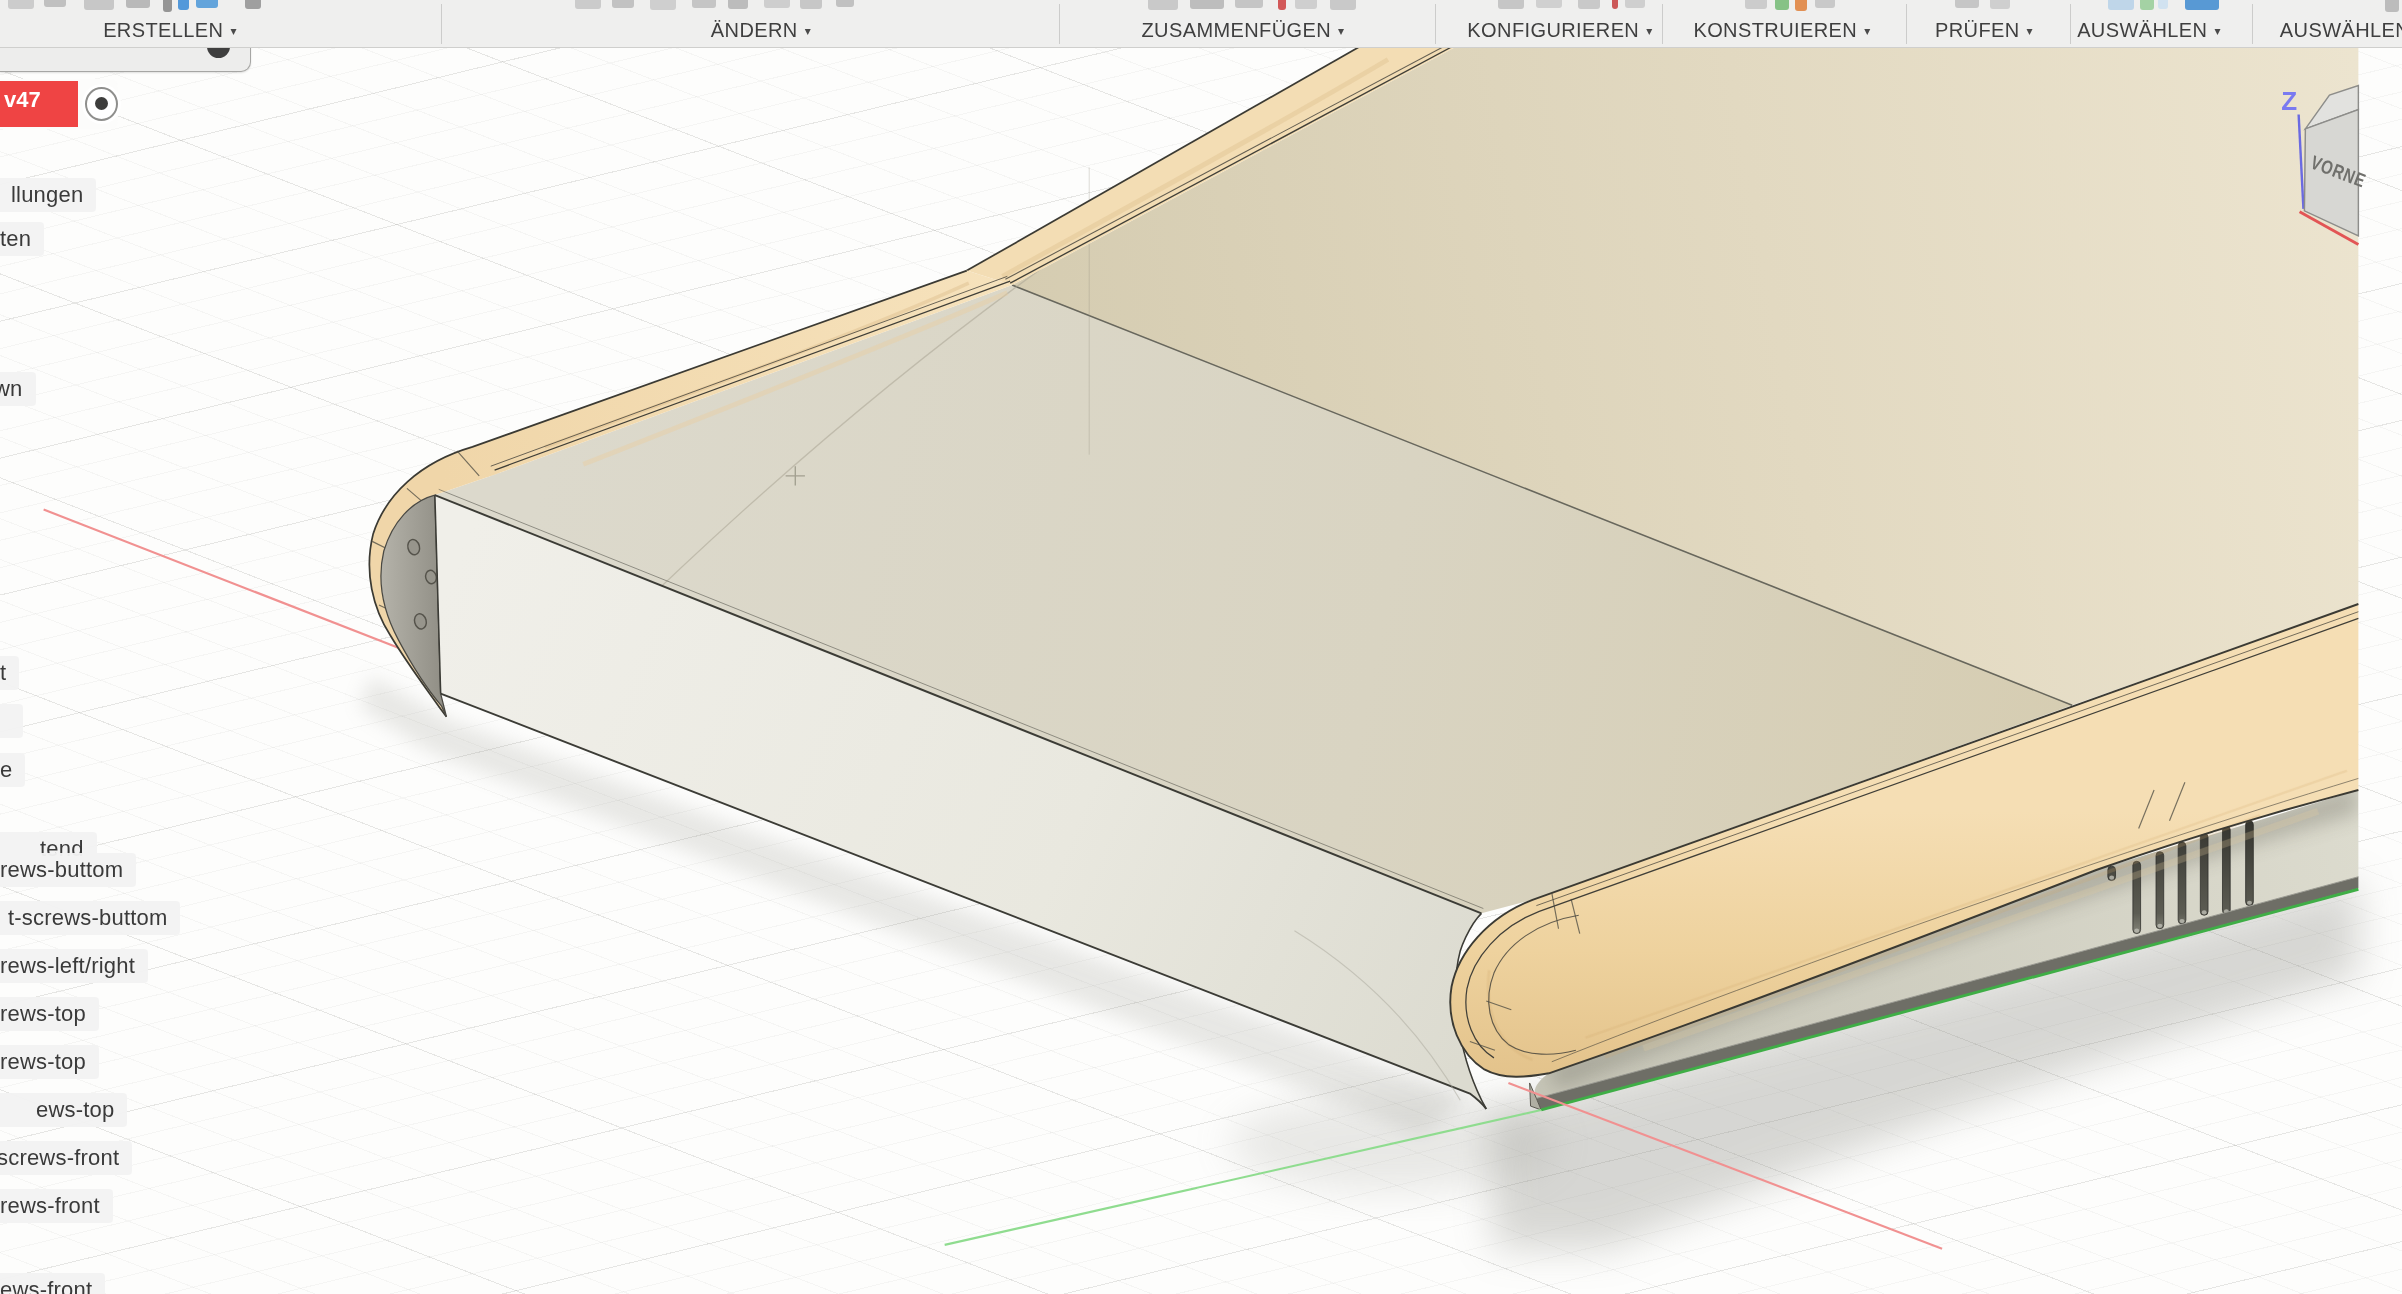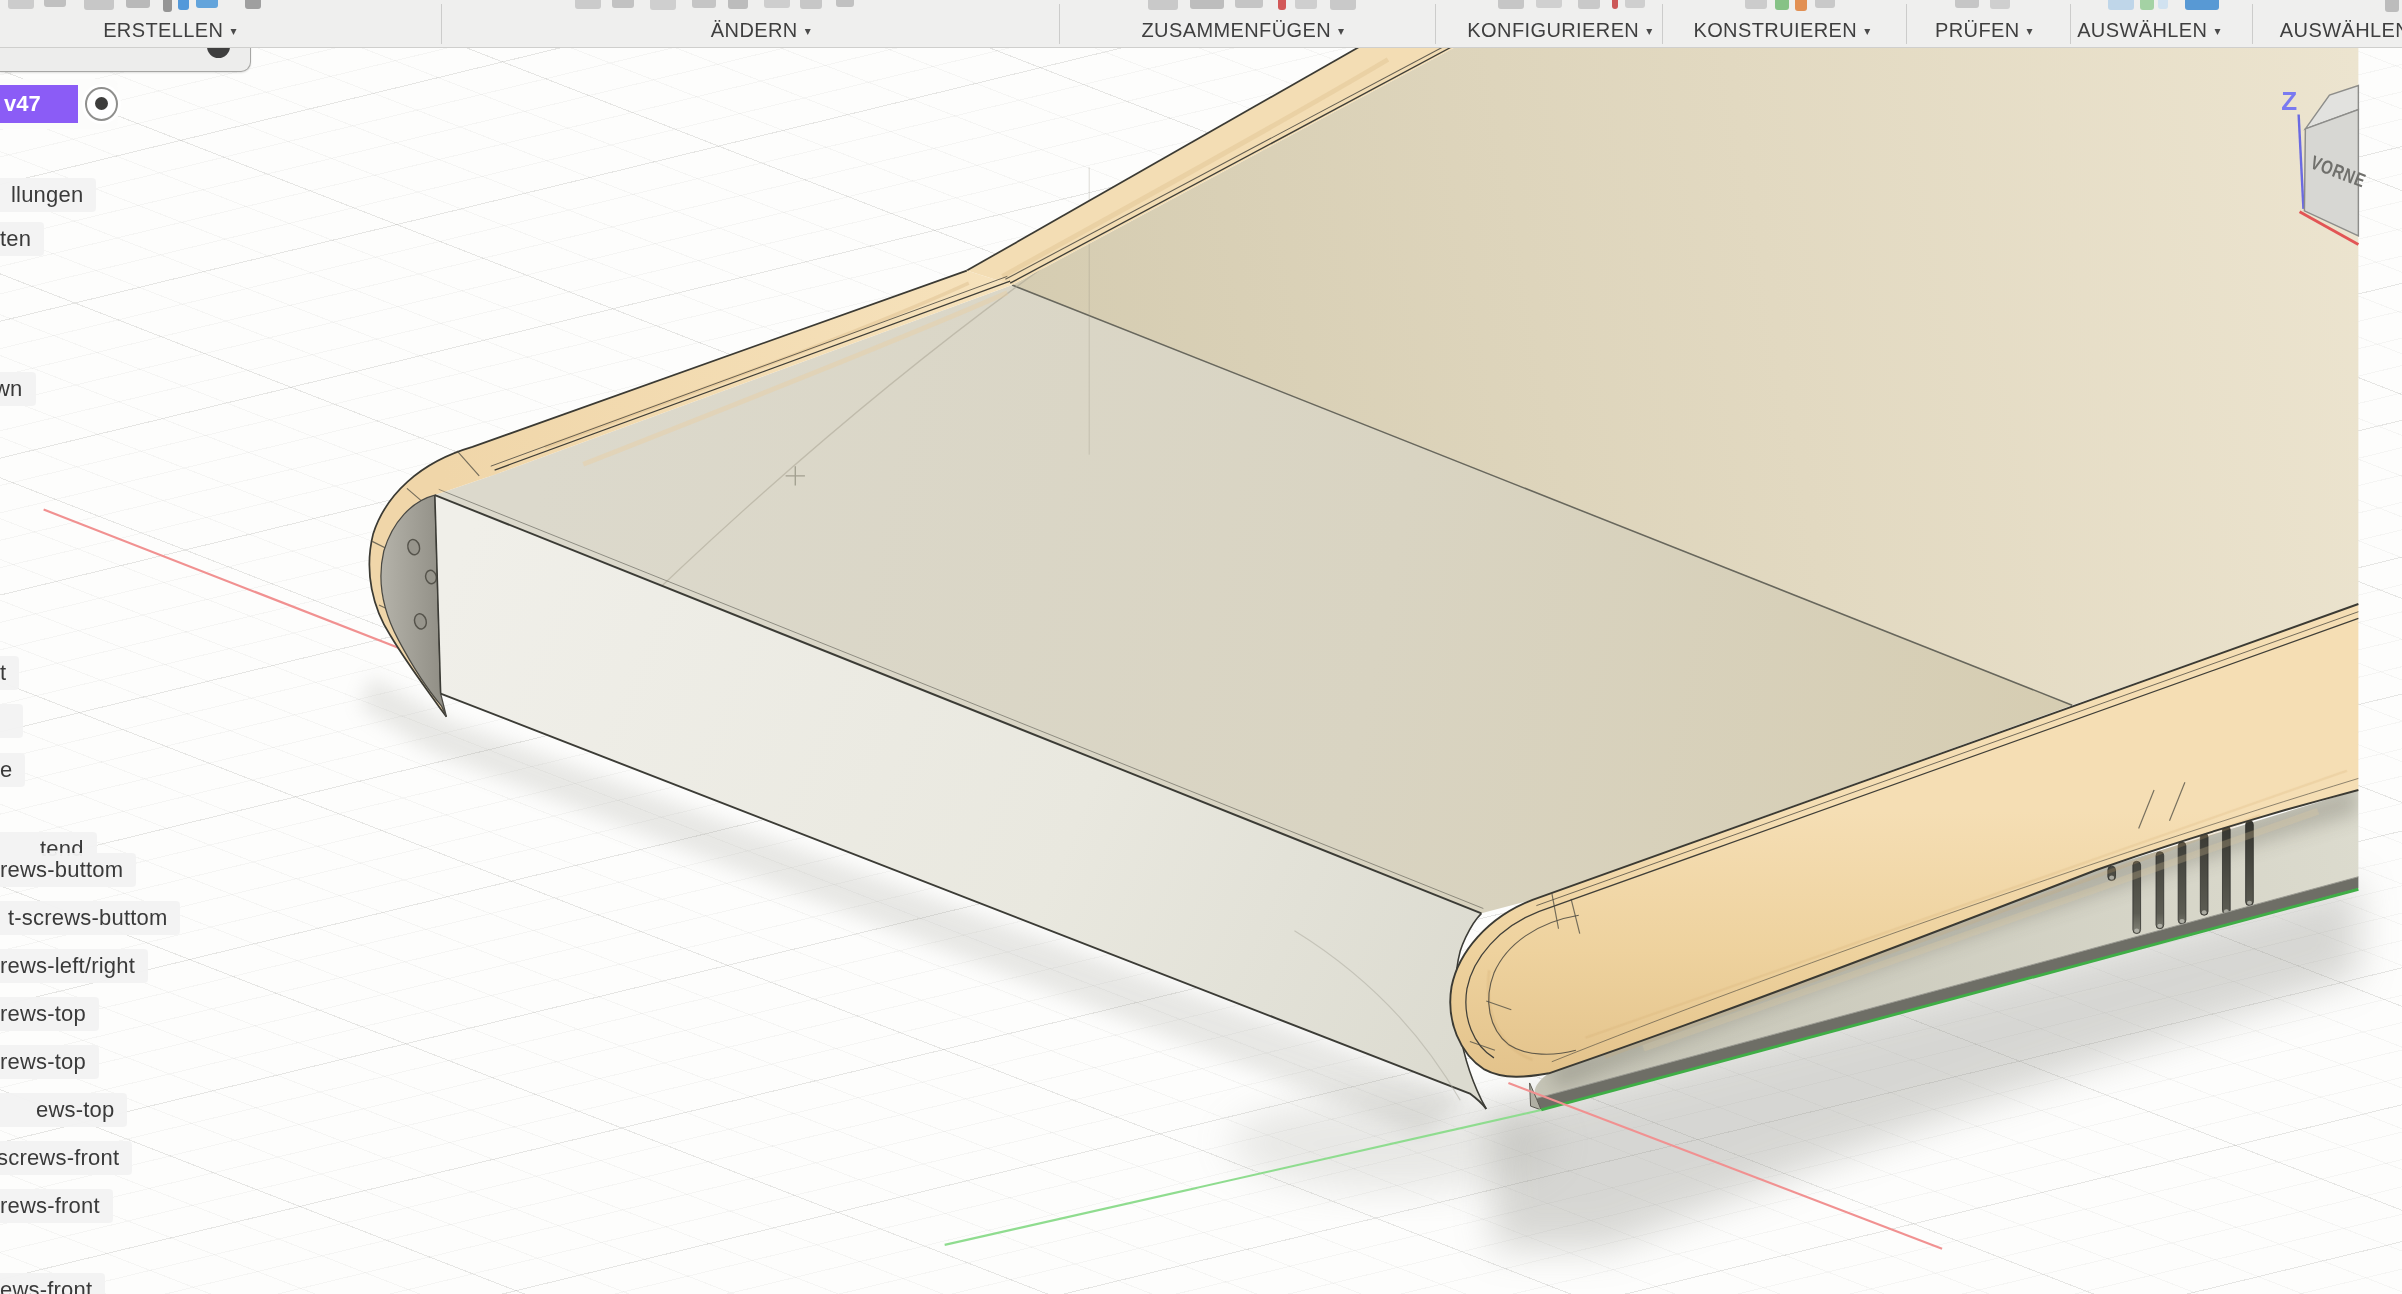--- a/index.html
+++ b/index.html
@@ -23,22 +23,22 @@
   .scene{position:absolute;left:0;top:0;z-index:5;}
   
   .browser-header{position:absolute;left:0;top:21px;width:250px;height:49px;z-index:20;
     background:#ededec;border:1px solid #a6a6a4;border-left:none;border-radius:0 10px 10px 0;
     box-shadow:0 1px 2px rgba(0,0,0,.12);}
   .collapse-btn{position:absolute;right:20px;top:13px;width:23px;height:23px;border-radius:50%;
     background:#3f3f3f;}
   .collapse-btn::after{content:"";position:absolute;left:5px;top:10px;width:13px;height:3px;background:#fff;}
   .v47-row{position:absolute;left:0;top:79px;width:118px;height:50px;z-index:20;display:flex;
     align-items:center;background:rgba(252,252,251,.96);border-radius:0 8px 8px 0;}
-  .v47-badge{height:38px;min-width:64px;background:#8b5cf6;color:#fff;font-weight:bold;
-    font-size:22px;line-height:38px;padding:0 10px 0 4px;}
+  .v47-badge{height:38px;min-width:64px;background:#ef4444;color:#fff;font-weight:bold;
+    font-size:22px;line-height:38px;padding:0 10px 8px 4px;}
   .radio{width:30px;height:30px;border-radius:50%;background:#fff;border:2px solid #8f8f8d;
     margin-left:7px;position:relative;box-shadow:0 0 0 3px rgba(255,255,255,.85);}
   .radio::after{content:"";position:absolute;left:8px;top:8px;width:13px;height:13px;
     border-radius:50%;background:#3d3d3c;}
   .tree-row{position:absolute;left:0;height:34px;z-index:20;background:rgba(243,243,242,.96);
     color:#3a3a3a;font-size:22px;line-height:34px;padding-right:13px;white-space:nowrap;
     border-radius:0 4px 4px 0;letter-spacing:.2px;}
 </style>
 </head>
 <body>

